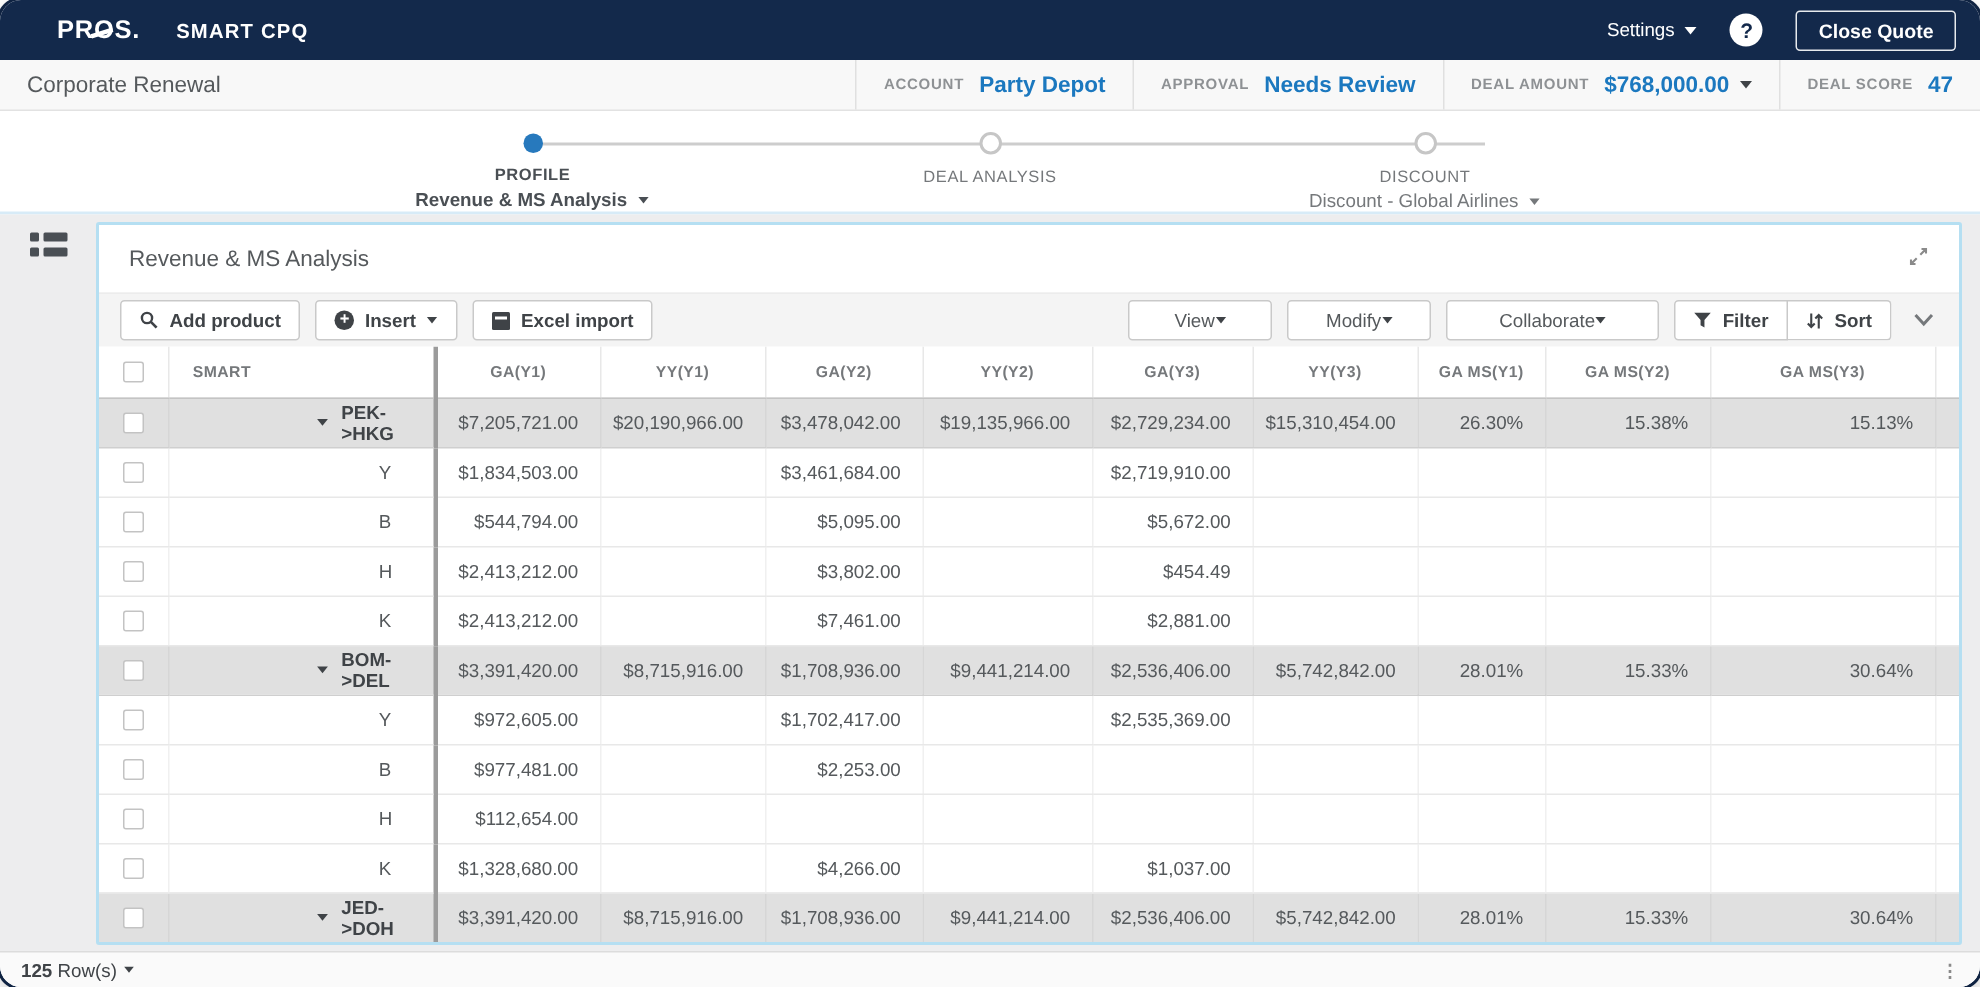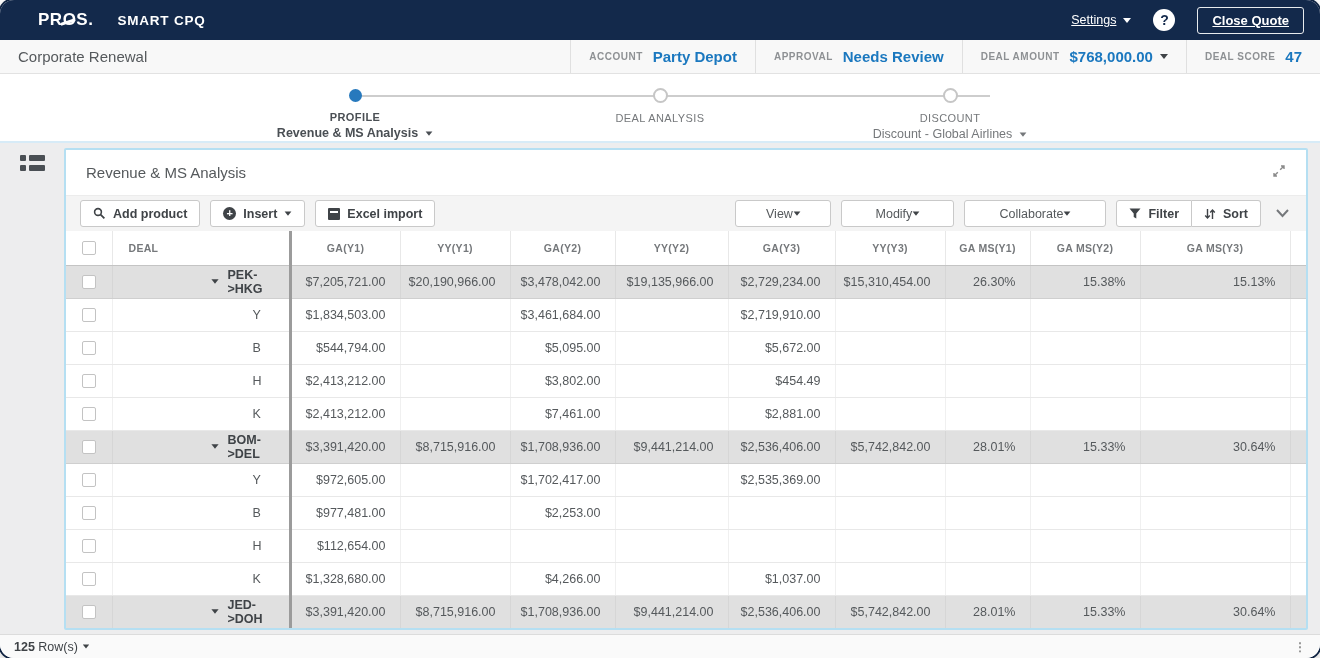--- a/index.html
+++ b/index.html
@@ -7,21 +7,21 @@
   .frame{ width:1320px; height:658px; border-radius:14px; overflow:hidden; background:#fff;
           box-shadow:0 0 0 2px #0f2342, 0 4px 14px rgba(0,0,0,.25); position:relative; }
 
   
   .navbar{ height:40px; background:#13294b; display:flex; align-items:center; padding:0 16px 0 38px; color:#fff; }
   .brand{ font-size:17px; font-weight:bold; letter-spacing:.5px; display:flex; align-items:baseline; }
   .brand .o{ position:relative; }
   .brand .o::after{ content:""; position:absolute; left:-2px; top:54%; width:14px; height:2px; background:#13294b;
                     box-shadow:0 0 0 .5px #fff; transform:rotate(-18deg); background:#fff; }
   .product{ font-size:13.5px; font-weight:bold; letter-spacing:.8px; margin-left:24px; }
-  .nav-right{ margin-left:auto; display:flex; align-items:center; gap:22px;text-decoration:underline; }
+  .nav-right{ margin-left:auto; display:flex; align-items:center; gap:22px; }
   .settings{ font-size:12.5px; display:flex; align-items:center; gap:7px; cursor:default; }
   .caret{ width:0; height:0; border-left:4px solid transparent; border-right:4px solid transparent; border-top:5px solid currentColor; display:inline-block; }
   .help-circle{ width:22px; height:22px; border-radius:50%; background:#fff; color:#13294b; font-weight:bold; font-size:14px;
                 display:flex; align-items:center; justify-content:center; }
   .close-quote{ background:transparent; border:1.5px solid rgba(255,255,255,.9); color:#fff; font-weight:bold; font-size:13px;
                 border-radius:3px; padding:5px 14px; font-family:inherit; }
 
   
   .quotebar{ height:34px; background:#f8f8f8; border-bottom:1px solid #e2e2e2; display:flex; align-items:stretch; }
   .qb-title{ flex:1; display:flex; align-items:center; padding-left:18px; font-size:15px; color:#55595c; }
@@ -55,21 +55,21 @@
   .expand-btn{ background:none; border:none; padding:2px; }
 
   .toolbar{ height:36px; flex:0 0 36px; background:#f4f4f4; border-top:1px solid #ececec; display:flex; align-items:center; padding:0 14px; gap:10px; }
   .btn{ height:27px; background:#fff; border:1px solid #c9c9c9; border-radius:3px; padding:0 12px; font-family:inherit;
         font-size:12.5px; font-weight:bold; color:#3f4347; display:inline-flex; align-items:center; gap:7px; }
   .btn .caret{ color:#3f4347; transform:scale(.85); }
   .tb-right{ margin-left:auto; display:flex; align-items:center; gap:10px; }
   .select{ height:27px; background:#fff; border:1px solid #c9c9c9; border-radius:3px; padding:0 10px; font-size:12.5px;
            color:#55595c; display:inline-flex; align-items:center; justify-content:center; }
   .select .caret{ color:#3f4347; transform:scale(.85); }
-  .sel-view{ width:96px; } .sel-modify{ width:113px; } .sel-collab{ width:142px; }
+  .sel-view{ width:96px; } .sel-modify{ width:96px; } .sel-collab{ width:142px; }
   .btn-group{ display:inline-flex; }
   .btn-group .btn:first-child{ border-radius:3px 0 0 3px; }
   .btn-group .btn:last-child{ border-radius:0 3px 3px 0; border-left:none; }
   .chev-btn{ background:none; border:none; padding:0 2px; margin-left:2px; }
 
   .plus-circle{ width:13px; height:13px; border-radius:50%; background:#3f4347; color:#fff; font-size:11px; font-weight:bold;
                 display:inline-flex; align-items:center; justify-content:center; line-height:1; }
   .xl-icon{ width:12px; height:12px; background:#3f4347; border-radius:1px; position:relative; }
   .xl-icon::after{ content:""; position:absolute; left:2px; right:2px; top:3px; height:2px; background:#fff; }
 
@@ -254,21 +254,21 @@
               <col style="width: 107px;">
               <col style="width: 110px;">
               <col style="width: 85px;">
               <col style="width: 110px;">
               <col style="width: 150px;">
               <col style="width: 60px;">
             </colgroup>
           <thead>
               <tr id="thead-row">
                 <th class="col-check"><span class="checkbox"></span></th>
-                <th class="col-name">DEAL</th>
+                <th class="col-name">SMART</th>
                 <th>GA(Y1)</th>
                 <th>YY(Y1)</th>
                 <th>GA(Y2)</th>
                 <th>YY(Y2)</th>
                 <th>GA(Y3)</th>
                 <th>YY(Y3)</th>
                 <th>GA MS(Y1)</th>
                 <th>GA MS(Y2)</th>
                 <th>GA MS(Y3)</th>
                 <th>R</th>

